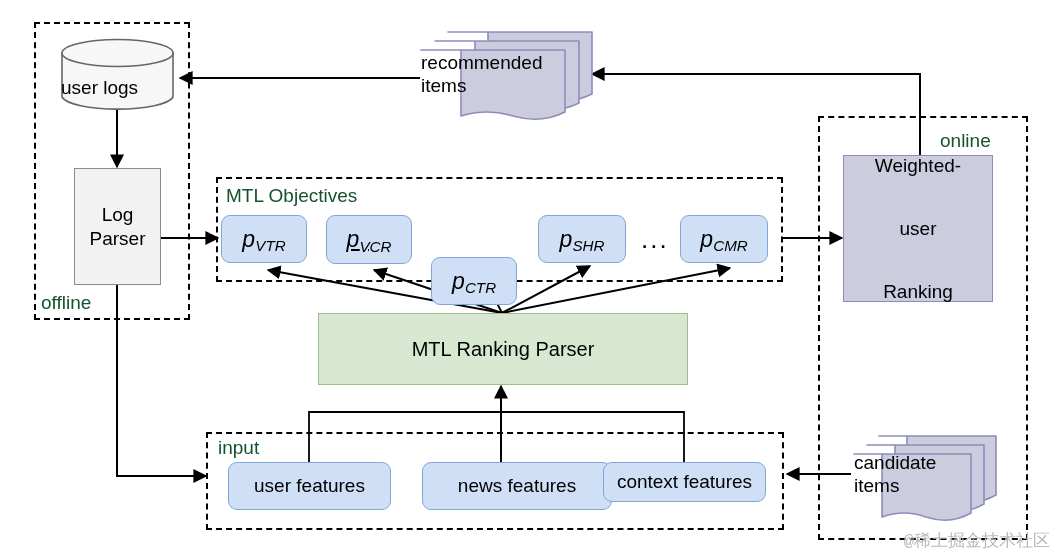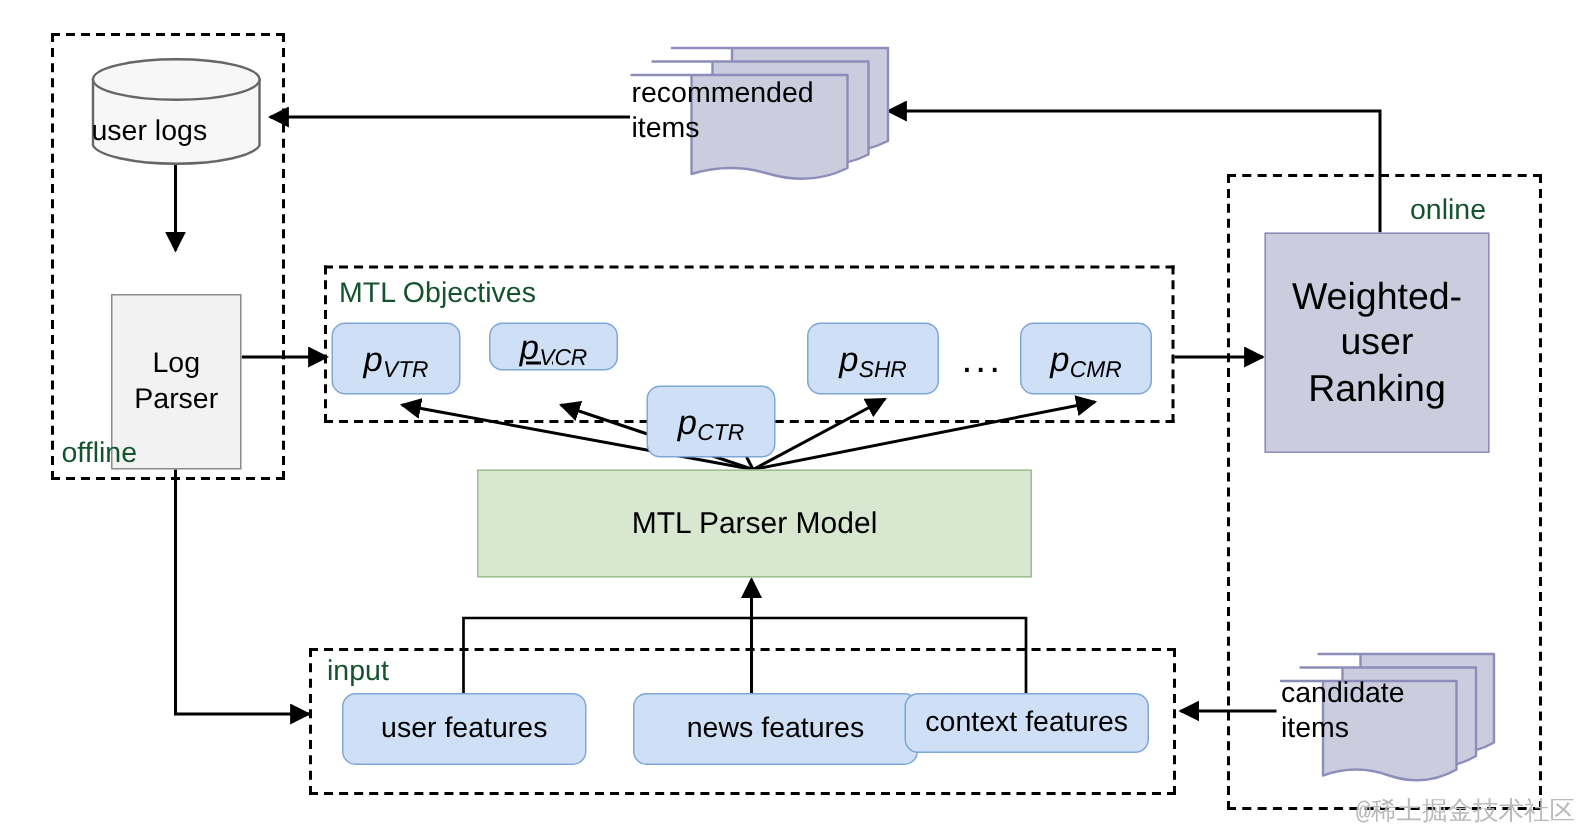--- a/index.html
+++ b/index.html
@@ -67,28 +67,28 @@
   
   .green-box {
     background: #d8e8d0;
     border: 1.4px solid #9cbf8c;
     font-size: 20px;
   }
   
   .purple-box {
     background: #ccccdf;
     border: 1.6px solid #8d8dba;
-    font-size: 25px;
+    font-size: 19px;
+    gap: 40px;
   }
   
   .grey-box {
     background: #f2f2f2;
     border: 1.6px solid #8c8c8c;
     font-size: 19px;
-    margin-top: 28px;
   }
   .ellipsis {
     position: absolute;
     font-size: 26px;
     letter-spacing: 2px;
     z-index: 3;
     color: #000;
   }
   .stack-label {
     position: absolute;
@@ -196,40 +196,40 @@
 <div class="node purple-box" style="left:843px; top:155px; width:150px; height:147px; flex-direction:column;">
   <span>Weighted-</span>
   <span>user</span>
   <span>Ranking</span>
 </div>
 
 <div class="node blue-box" style="left:221px; top:215px; width:86px; height:48px;">
   <span class="obj-text"><span>p</span><sub>VTR</sub></span>
 </div>
 
-<div class="node blue-box" style="left:326px; top:215px; width:86px; height:32px;text-decoration:underline;">
+<div class="node blue-box" style="left:326px; top:215px; width:86px; height:49px;text-decoration:underline;">
   <span class="obj-text"><span>p</span><sub>VCR</sub></span>
 </div>
 
 <div class="node blue-box" style="left:431px; top:215px; width:86px; height:48px;margin-top:42px;">
   <span class="obj-text"><span>p</span><sub>CTR</sub></span>
 </div>
 
 <div class="node blue-box" style="left:538px; top:215px; width:88px; height:48px;">
   <span class="obj-text"><span>p</span><sub>SHR</sub></span>
 </div>
 
 <div class="ellipsis" style="left:641px; top:224px;">...</div>
 
 <div class="node blue-box" style="left:680px; top:215px; width:88px; height:48px;">
   <span class="obj-text"><span>p</span><sub>CMR</sub></span>
 </div>
 
 <div class="node green-box" style="left:318px; top:313px; width:370px; height:72px;">
-  <span>MTL Parser Model</span>
+  <span>MTL Ranking Parser</span>
 </div>
 
 <div class="node blue-box" style="left:228px; top:462px; width:163px; height:48px;">
   <span>user features</span>
 </div>
 
 <div class="node blue-box" style="left:422px; top:462px; width:190px; height:48px;">
   <span>news features</span>
 </div>
 

